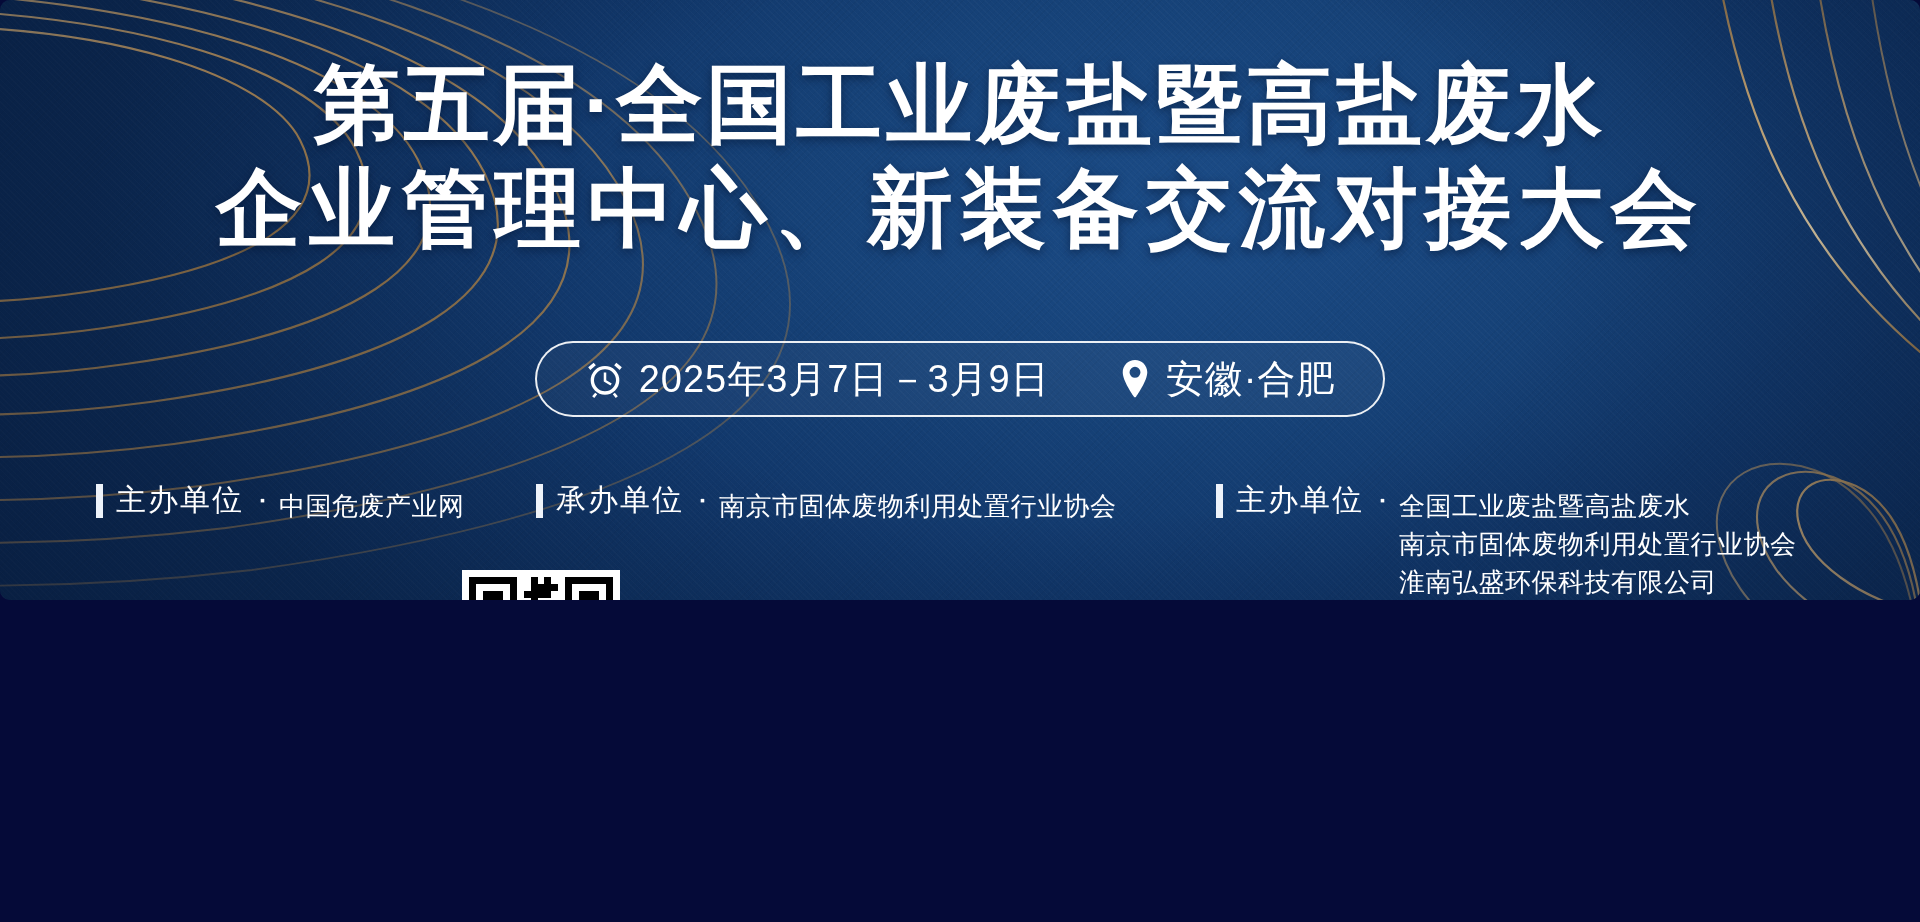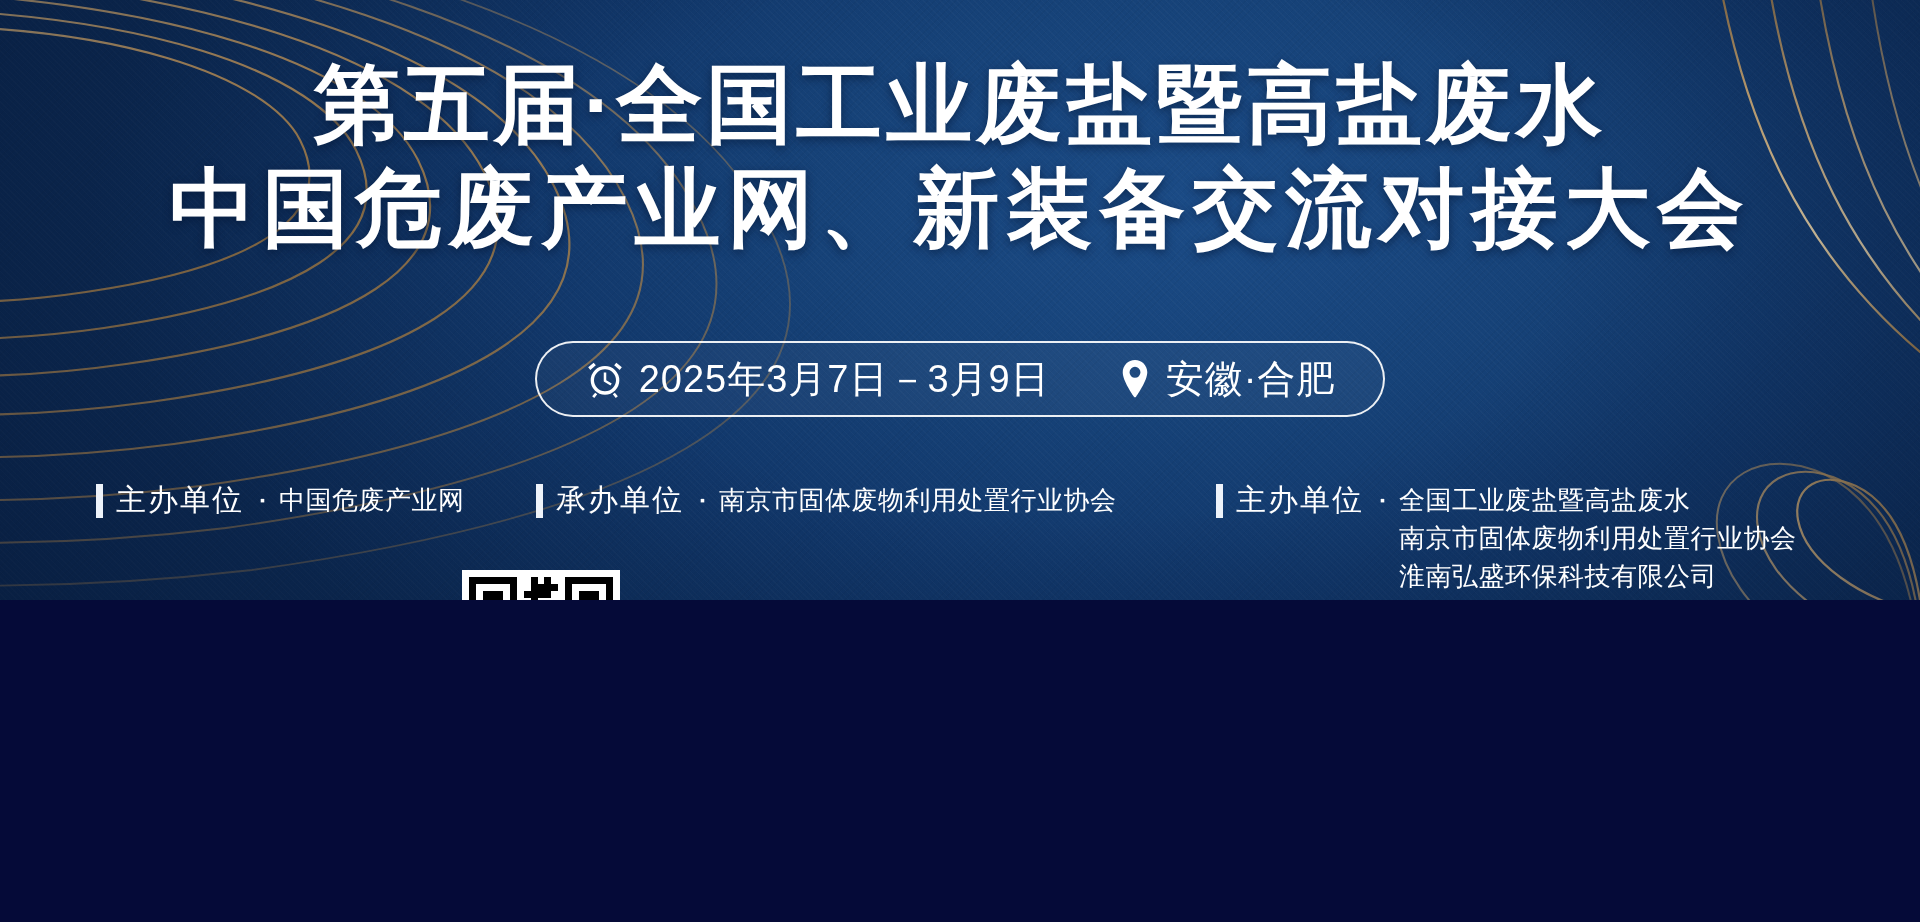--- a/index.html
+++ b/index.html
@@ -23,20 +23,21 @@
   
   .banner {
     position: absolute;
     left: 0; top: 0;
     width: 1920px;
     height: 600px;
     overflow: hidden;
     background:
       radial-gradient(ellipse 1100px 620px at 62% 34%, #1b4b86 0%, #164278 34%, #11376a 62%, #0d2d59 100%),
       linear-gradient(100deg, #0b2a55 0%, #164079 30%, #1a4a87 52%, #143c72 74%, #0c2b56 100%);
+    border-radius: 10px;
   }
 
   
   .banner-texture {
     position: absolute;
     inset: 0;
     background-image:
       repeating-linear-gradient(45deg, rgba(255,255,255,0.018) 0px, rgba(255,255,255,0.018) 1px, transparent 1px, transparent 4px),
       repeating-linear-gradient(-45deg, rgba(0,0,0,0.03) 0px, rgba(0,0,0,0.03) 1px, transparent 1px, transparent 5px);
     pointer-events: none;
@@ -151,21 +152,21 @@
   }
 
   .org-sep {
     color: #ffffff;
     font-size: 14px;
     line-height: 38px;
     margin: 0 14px 0 16px;
     white-space: nowrap;
   }
 
-  .org-values { display: flex; flex-direction: column; }
+  .org-values { display: flex; flex-direction: column; margin-top: 6px; }
 
   .org-value {
     color: #ffffff;
     font-size: 26px;
     line-height: 38px;
     letter-spacing: 0.5px;
     white-space: nowrap;
   }
 
   
@@ -248,21 +249,21 @@
         <path d="M1920,612 C 1862,600 1806,562 1798,520 C 1792,486 1822,470 1856,486 C 1894,504 1912,552 1920,600" stroke-width="2.2" opacity="0.92"></path>
         <path d="M1920,648 C 1840,636 1768,586 1758,528 C 1750,482 1792,458 1840,480 C 1890,504 1912,564 1920,628" stroke-width="2.1" opacity="0.8"></path>
         <path d="M1920,684 C 1818,672 1730,610 1718,536 C 1708,478 1762,446 1824,474 C 1886,504 1912,578 1920,656" stroke-width="2.0" opacity="0.62"></path>
       </g>
     </svg>
 
     <div class="banner-vignette"></div>
 
     <div class="title-block">
       <div class="title-line l1">第五届·全国工业废盐暨高盐废水</div>
-      <div class="title-line l2">中国危废产业网、新装备交流对接大会</div>
+      <div class="title-line l2">企业管理中心、新装备交流对接大会</div>
     </div>
 
     <div class="pill-wrap">
       <div class="pill">
 
         <div class="pill-item">
           <span class="pill-icon">
             <svg width="40" height="40" viewBox="0 0 24 24" fill="#ffffff">
               <path d="M5.2 2.2 1.9 5l1.3 1.55 3.3-2.8L5.2 2.2zm13.6 0-1.3 1.55 3.3 2.8L22.1 5l-3.3-2.8z"></path>
               <path d="M12 4.2a8.6 8.6 0 1 0 0 17.2 8.6 8.6 0 0 0 0-17.2zm0 2a6.6 6.6 0 1 1 0 13.2 6.6 6.6 0 0 1 0-13.2z"></path>

